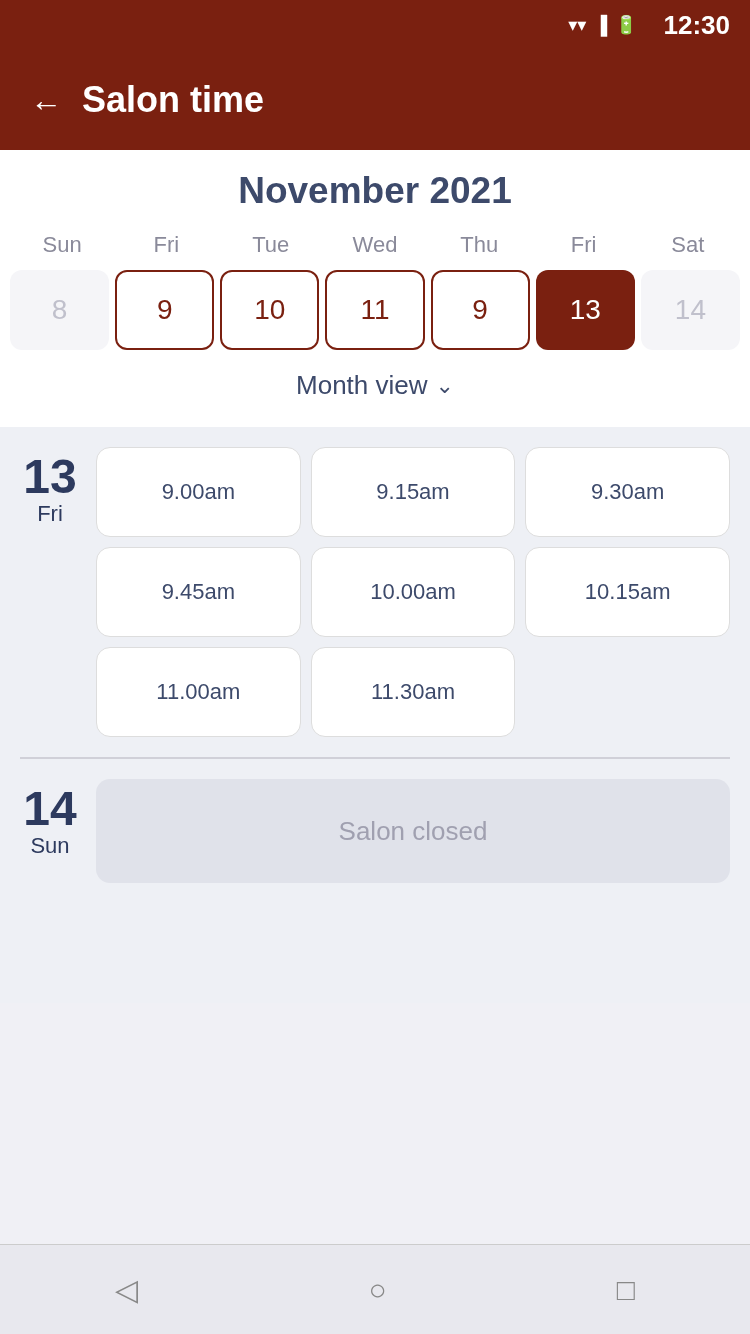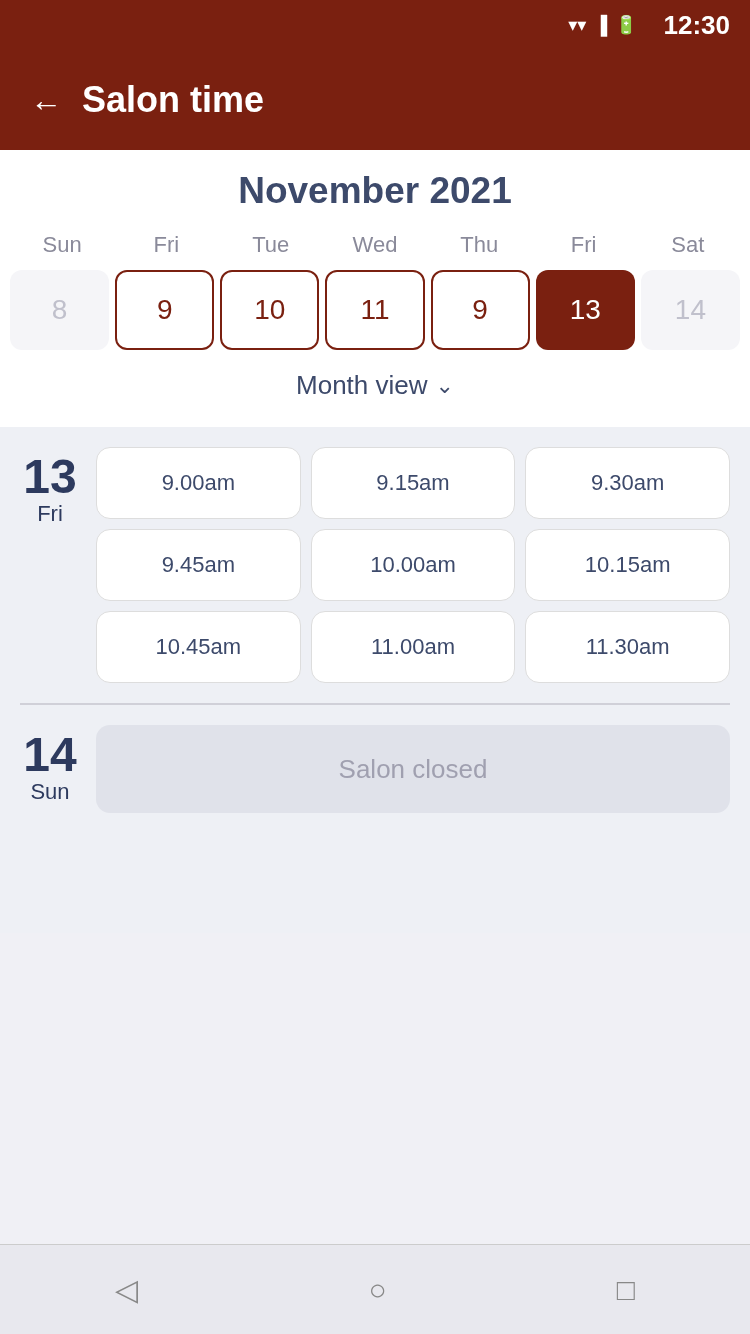--- a/index.html
+++ b/index.html
@@ -175,21 +175,21 @@
       grid-template-columns: repeat(3, 1fr);
       gap: 10px;
     }
     .time-slot {
       background: white;
       border-radius: 14px;
       border: 1.5px solid #ddd;
       display: flex;
       align-items: center;
       justify-content: center;
-      height: 72px;
+      height: 90px;
       font-size: 22px;
       color: #3d4a6b;
       cursor: pointer;
     }
 
     
     .section-divider {
       height: 2px;
       background: #d0d0d8;
       margin: 10px 0 20px;
@@ -198,21 +198,21 @@
     
     .salon-closed-block {
       display: flex;
       gap: 16px;
       align-items: flex-start;
     }
     .closed-box {
       flex: 1;
       background: #e0e2ea;
       border-radius: 14px;
-      height: 88px;
+      height: 104px;
       display: flex;
       align-items: center;
       justify-content: center;
       font-size: 26px;
       color: #a0a0b0;
     }
 
     
     .bottom-nav {
       position: fixed;
@@ -288,21 +288,20 @@
       <span class="day-number">13</span>
       <span class="day-name">Fri</span>
     </div>
     <div class="slots-grid">
       <div class="time-slot">9.00am</div>
       <div class="time-slot">9.15am</div>
       <div class="time-slot">9.30am</div>
       <div class="time-slot">9.45am</div>
       <div class="time-slot">10.00am</div>
       <div class="time-slot">10.15am</div>
-      <div class="time-slot">10.45am</div>
       <div class="time-slot">11.00am</div>
       <div class="time-slot">11.30am</div>
     </div>
   </div>
 
   <div class="section-divider"></div>
 
   <div class="salon-closed-block">
     <div class="day-label">
       <span class="day-number">14</span>

